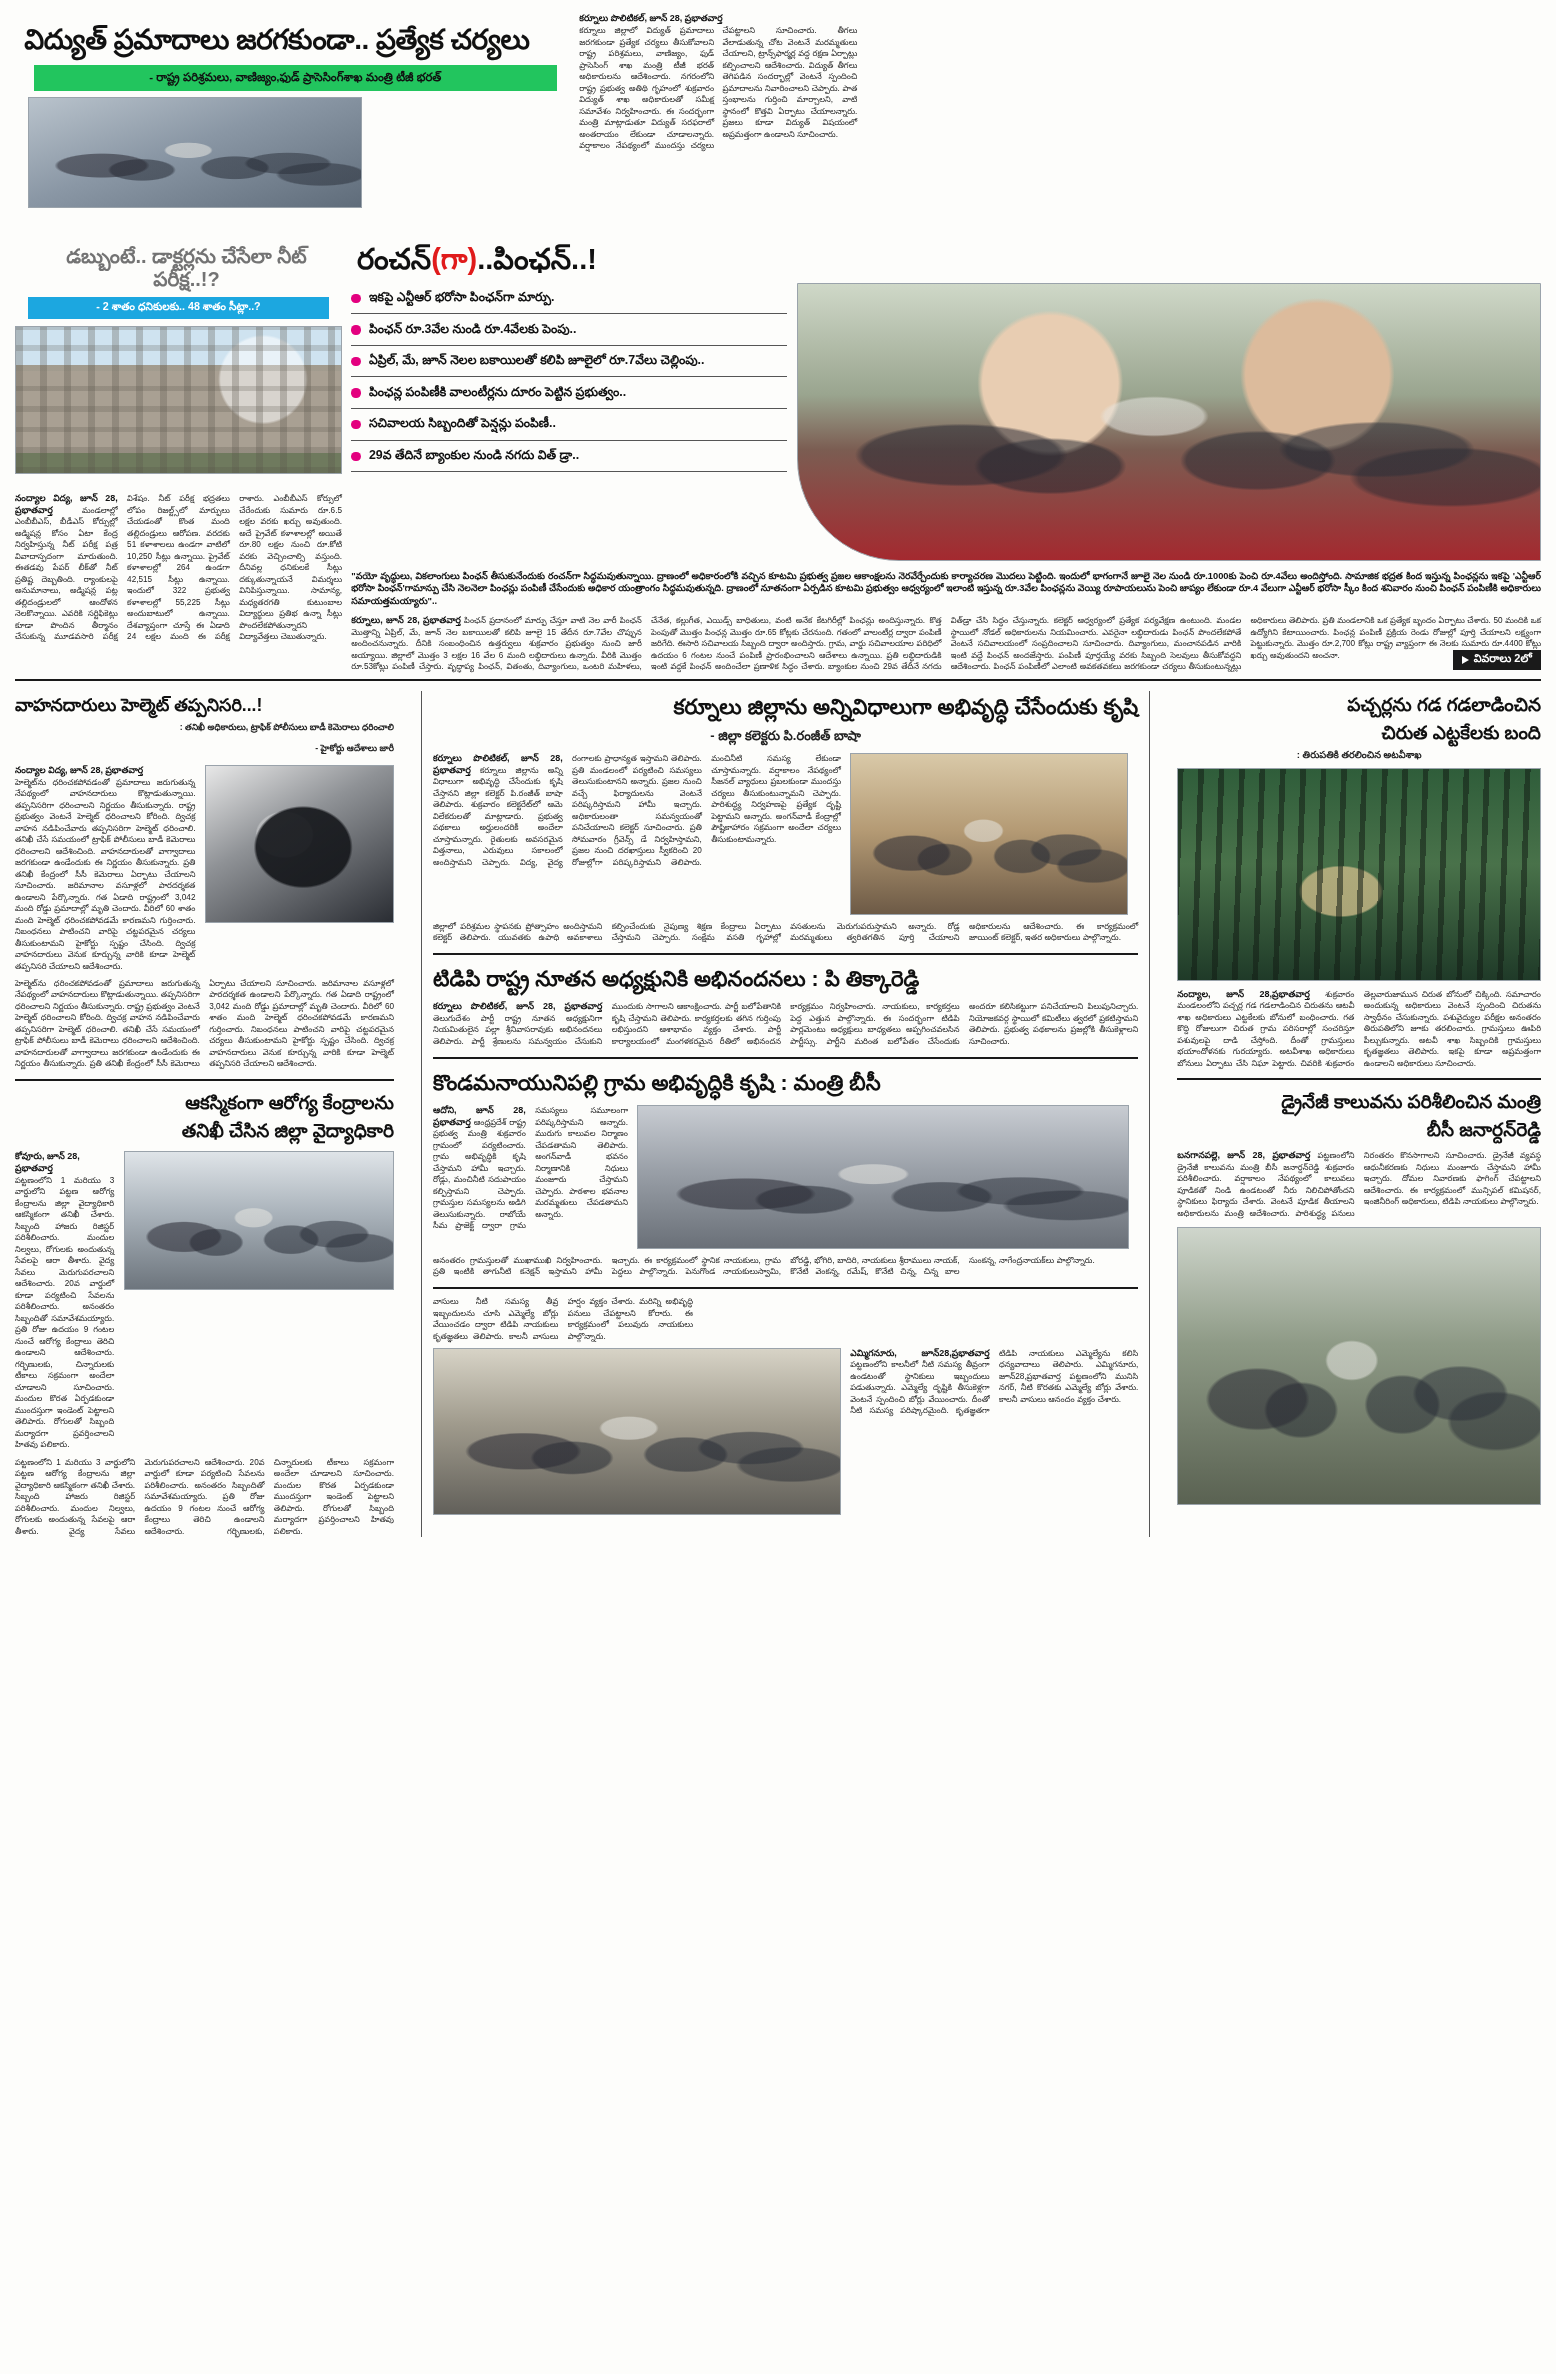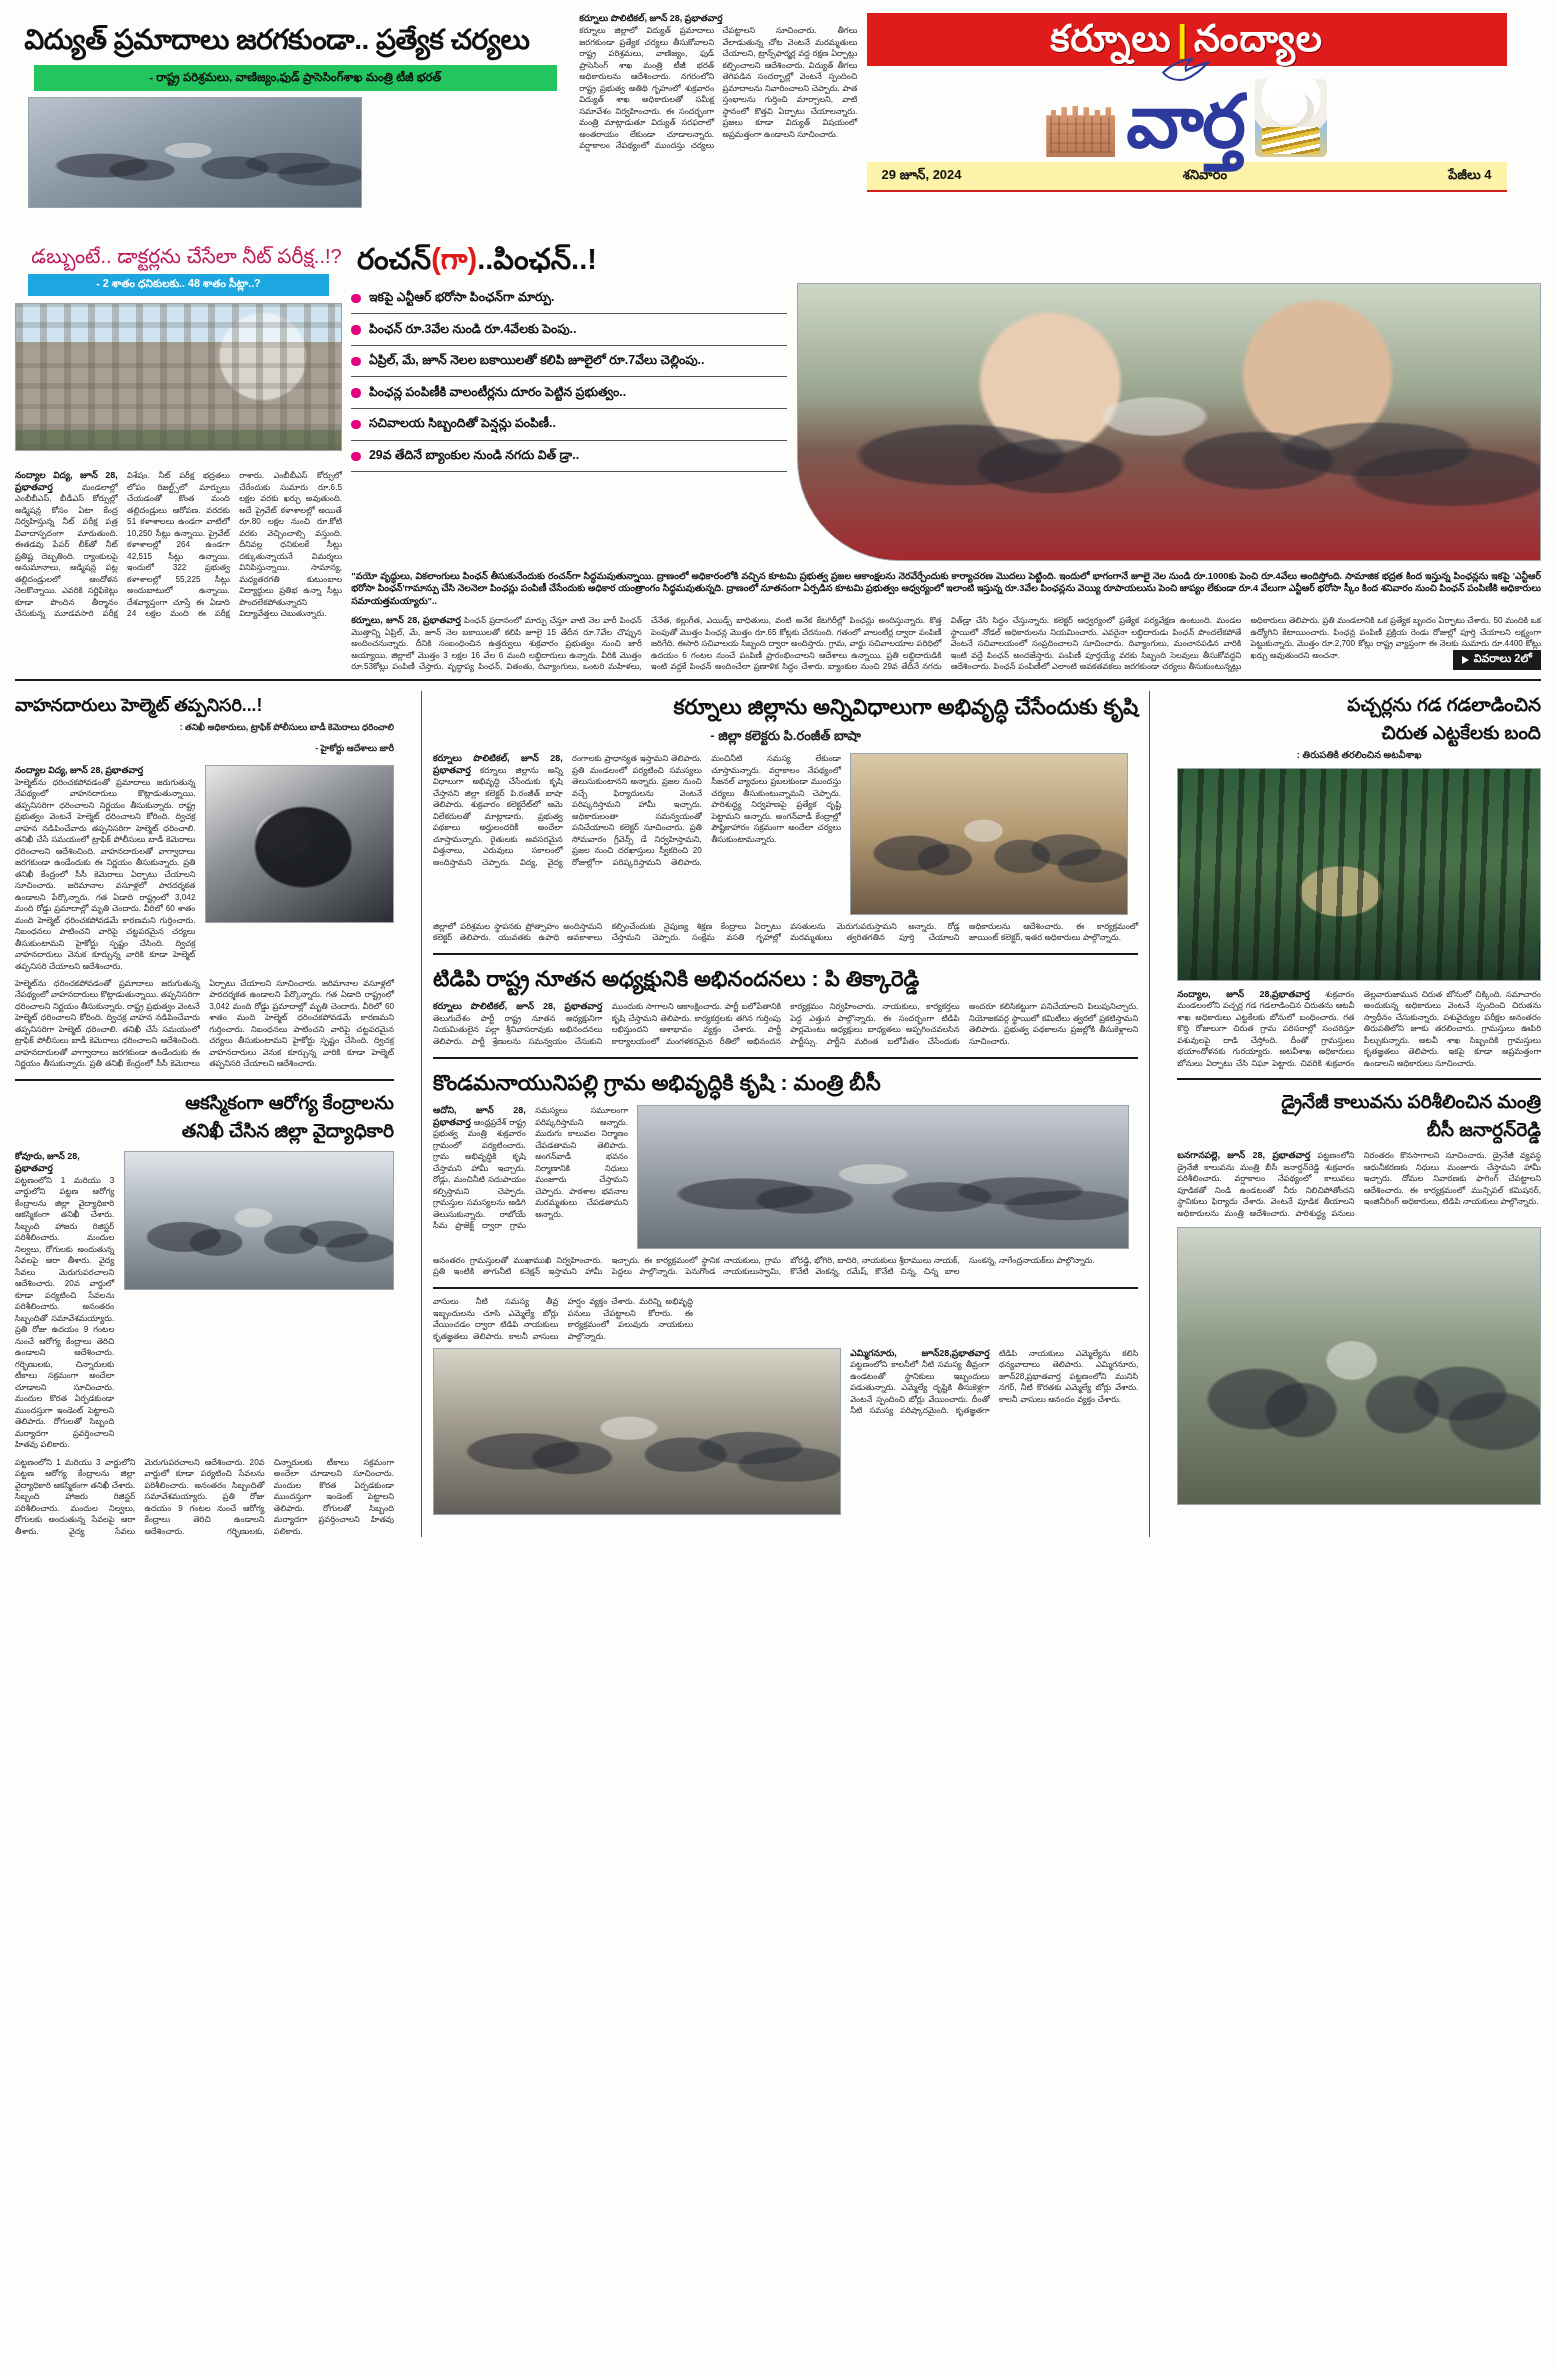--- a/index.html
+++ b/index.html
@@ -120,21 +120,21 @@
     background: #fdf3a8; border-bottom: 2.8px solid #cf1f1f;
     display: flex; justify-content: space-between; align-items: center;
     font-size: 13px; font-weight: bold; color: #111;
     padding: 4.6px 15px; margin-top: 5.6px;
   }
 
   
   .band2 { display: flex; gap: 9.3px; margin-top: 9.3px; height: 427px; }
   .neet { width: 327px; }
   .neet-head {
-    font-size: 20px; font-weight: normal; color: #be185d; line-height: 23px;
+    font-size: 20px; font-weight: bold; color: #737373; line-height: 23px;
     text-align: center; padding: 3.7px 0 5.6px; margin-left: 16px;
   }
   .neet-sub {
     background: #1ca7e0; color: #fff; font-weight: bold; font-size: 10.7px;
     text-align: center; padding: 3.7px 0; margin: 0 13px 7.4px;
   }
   .neet-photo { width: 100%; height: 148px; }
   .neet-photo.bldg {
     background:
       linear-gradient(180deg,#cfe3f0 0 26%, #b9b2a4 26% 30%, #a9a093 30% 86%, #6f7a5e 86% 100%);
@@ -245,40 +245,20 @@
       <div class="top-head hl">విద్యుత్ ప్రమాదాలు జరగకుండా.. ప్రత్యేక చర్యలు</div>
       <div class="top-sub">- రాష్ట్ర పరిశ్రమలు, వాణిజ్యం,ఫుడ్ ప్రాసెసింగ్‌శాఖ మంత్రి టీజీ భరత్</div>
       <div class="photo topphoto"></div>
     </div>
 
     <div class="top-mid">
       <div class="byline">కర్నూలు పొలిటికల్, జూన్ 28, ప్రభాతవార్త</div>
       <div class="body-col sm">కర్నూలు జిల్లాలో విద్యుత్ ప్రమాదాలు జరగకుండా ప్రత్యేక చర్యలు తీసుకోవాలని రాష్ట్ర పరిశ్రమలు, వాణిజ్యం, ఫుడ్ ప్రాసెసింగ్ శాఖ మంత్రి టీజీ భరత్ అధికారులను ఆదేశించారు. నగరంలోని రాష్ట్ర ప్రభుత్వ అతిథి గృహంలో శుక్రవారం విద్యుత్ శాఖ అధికారులతో సమీక్ష సమావేశం నిర్వహించారు. ఈ సందర్భంగా మంత్రి మాట్లాడుతూ విద్యుత్ సరఫరాలో అంతరాయం లేకుండా చూడాలన్నారు. వర్షాకాలం నేపథ్యంలో ముందస్తు చర్యలు చేపట్టాలని సూచించారు. తీగలు వేలాడుతున్న చోట వెంటనే మరమ్మతులు చేయాలని, ట్రాన్స్‌ఫార్మర్ల వద్ద రక్షణ ఏర్పాట్లు కల్పించాలని ఆదేశించారు. విద్యుత్ తీగలు తెగిపడిన సందర్భాల్లో వెంటనే స్పందించి ప్రమాదాలను నివారించాలని చెప్పారు. పాత స్తంభాలను గుర్తించి మార్చాలని, వాటి స్థానంలో కొత్తవి ఏర్పాటు చేయాలన్నారు. ప్రజలు కూడా విద్యుత్ విషయంలో అప్రమత్తంగా ఉండాలని సూచించారు.</div>
     </div>
 
-    <div class="masthead">
-      <div class="mh-red">
-        <span>కర్నూలు</span><span class="bar">|</span><span>నంద్యాల</span>
-      </div>
-      <div class="mh-logo-row">
-        <div class="fort"></div>
-        <div class="wordmark">
-          <svg class="dove" viewBox="0 0 60 32">
-            <path d="M4 20 C14 10, 24 6, 38 4 C30 10, 28 14, 30 18 C36 14, 44 12, 56 8 C48 16, 40 24, 28 28 C18 30, 8 26, 4 20 Z" fill="none" stroke="#2b3a9c" stroke-width="2.4"></path>
-          </svg>
-          <span>వార్త</span>
-        </div>
-        <div class="bull"></div>
-      </div>
-      <div class="mh-date">
-        <span>29 జూన్,  2024</span>
-        <span>శనివారం</span>
-        <span>పేజీలు 4</span>
-      </div>
-    </div>
   </div>
 
   <div class="band2">
 
     <div class="neet">
       <div class="neet-head">డబ్బుంటే.. డాక్టర్లను చేసేలా నీట్ పరీక్ష..!?</div>
       <div class="neet-sub">- 2 శాతం ధనికులకు.. 48 శాతం సీట్లా..?</div>
       <div class="photo neet-photo bldg"></div>
       <div class="neet-body three-col">
         <div class="body-col sm"><span class="byline">నంద్యాల విద్య, జూన్ 28, ప్రభాతవార్త</span>

